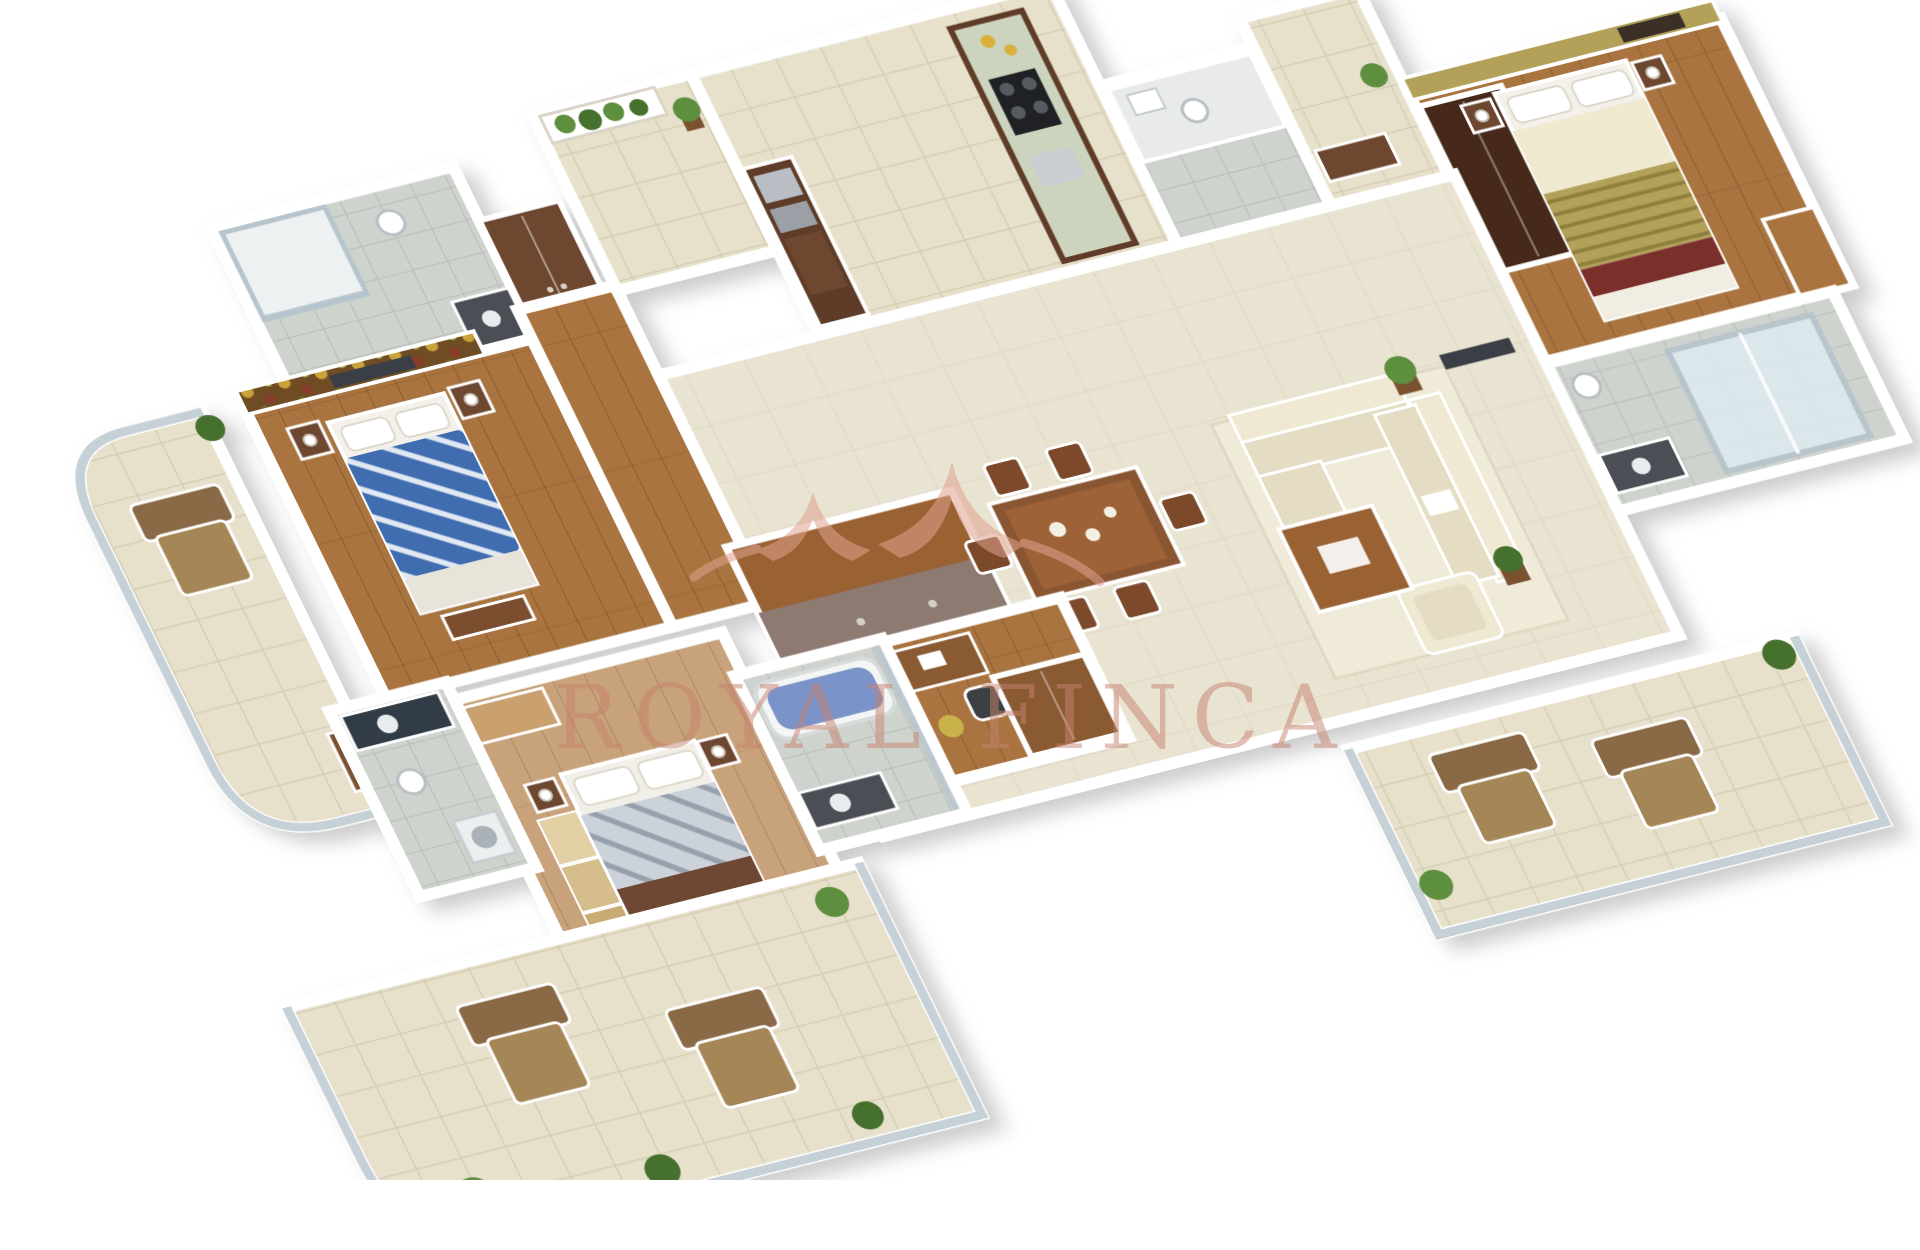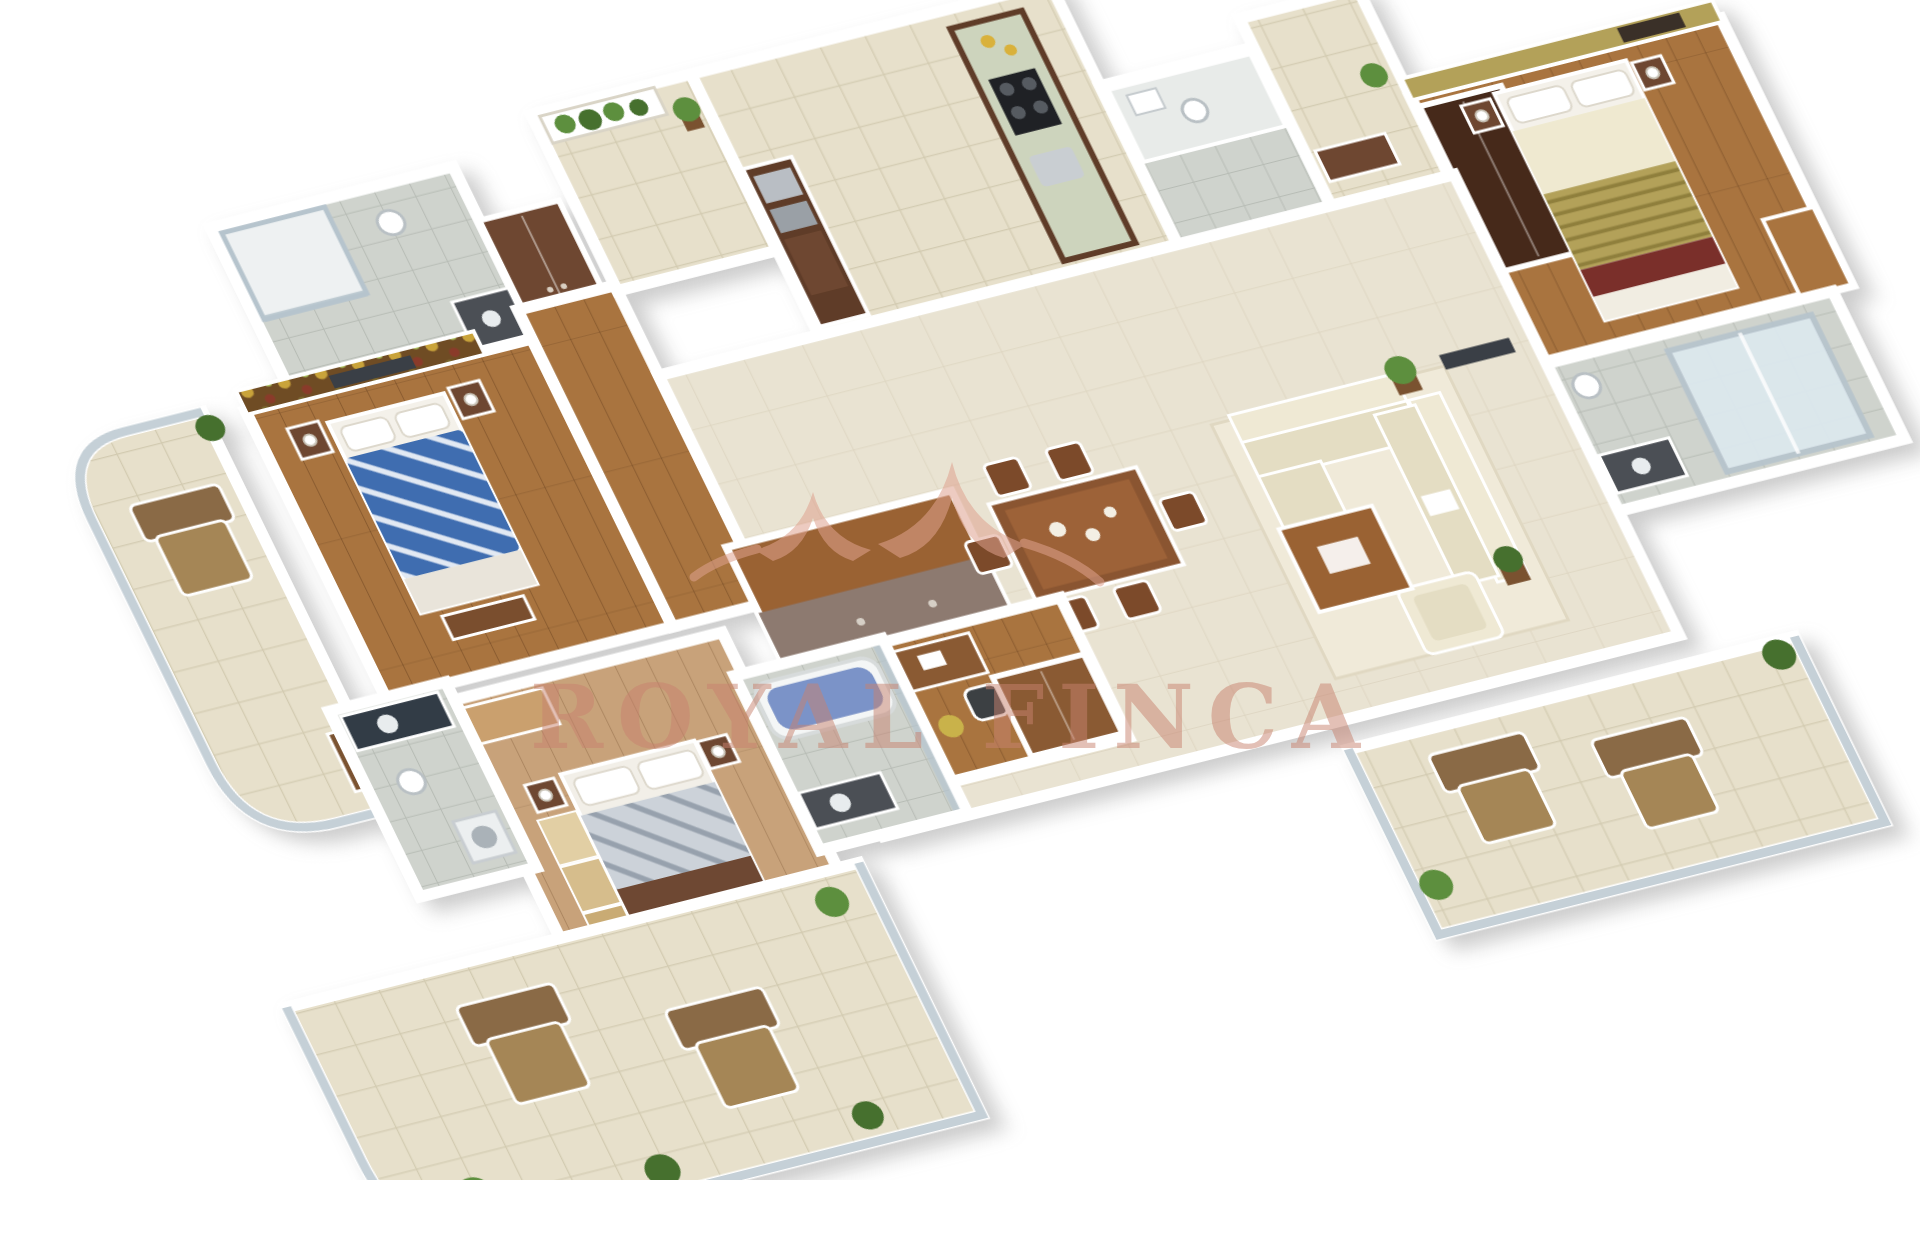--- a/index.html
+++ b/index.html
@@ -1,17 +1,17 @@
 <!DOCTYPE html>
 <html style="--background: #ffffff; --wall: #ffffff; --wallShade: #c9ced6; --woodDark: #6e4731; --woodMid: #a9743f; --woodPlank: #c8a27a; --tileBeige: #e7e0cb; --grout: #d2cab0; --tileGray: #cfd3cd; --groutGray: #b7bcb5; --sage: #cdd4bd; --navy: #2e3f58; --blueBed: #3f6db0; --blueTub: #7b93c8; --cream: #efe9d4; --cream2: #e4ddc3; --olive: #b3a159; --maroon: #7a2f2a; --glass: #b6c4cd; --plant: #5d8f3e; --plantDark: #46702e; --taupe: #8d7a70; --brown: #9a6233; --charcoal: #3a3f46; --lounge: #8a6a46; --loungeSeat: #a58656; --mosaicBase: #6f4c24; --floorBeige: #e9e3d2; --wmText: #c8826f; --wmLogo: #dfa28f;"><head>
 <meta charset="utf-8">
 <style>
   html,body{margin:0;padding:0;background:#ffffff;}
   .stage{position:relative;width:1920px;height:1180px;background:#fff;overflow:hidden;
-         font-family:"DejaVu Serif","Liberation Serif",serif;font-weight:bold;}
+         font-family:"DejaVu Serif","Liberation Serif",serif;}
   svg{display:block}
   .plan{filter:drop-shadow(10px 14px 10px rgba(110,110,110,0.35));}
   .wm-text{font-family:"DejaVu Serif","Liberation Serif",serif;
            font-size:88px;letter-spacing:14px;opacity:.5;}
 </style>
 </head>
 <body>
 
 <div class="stage">
 <svg width="1920" height="1250" viewBox="0 0 1920 1250">

